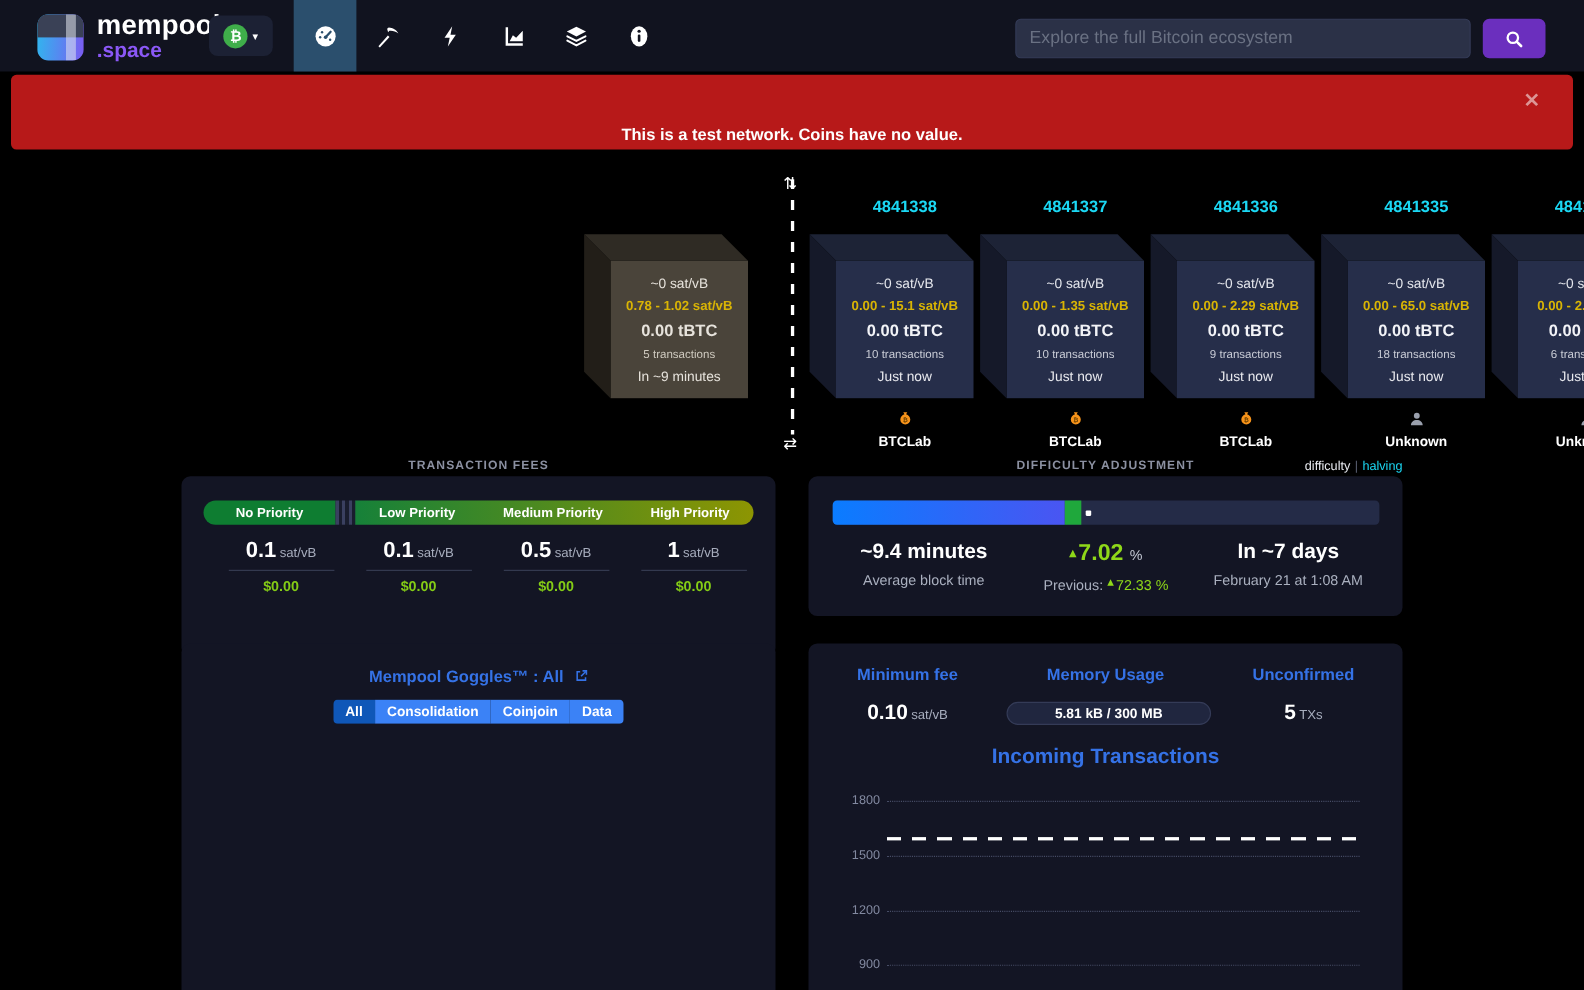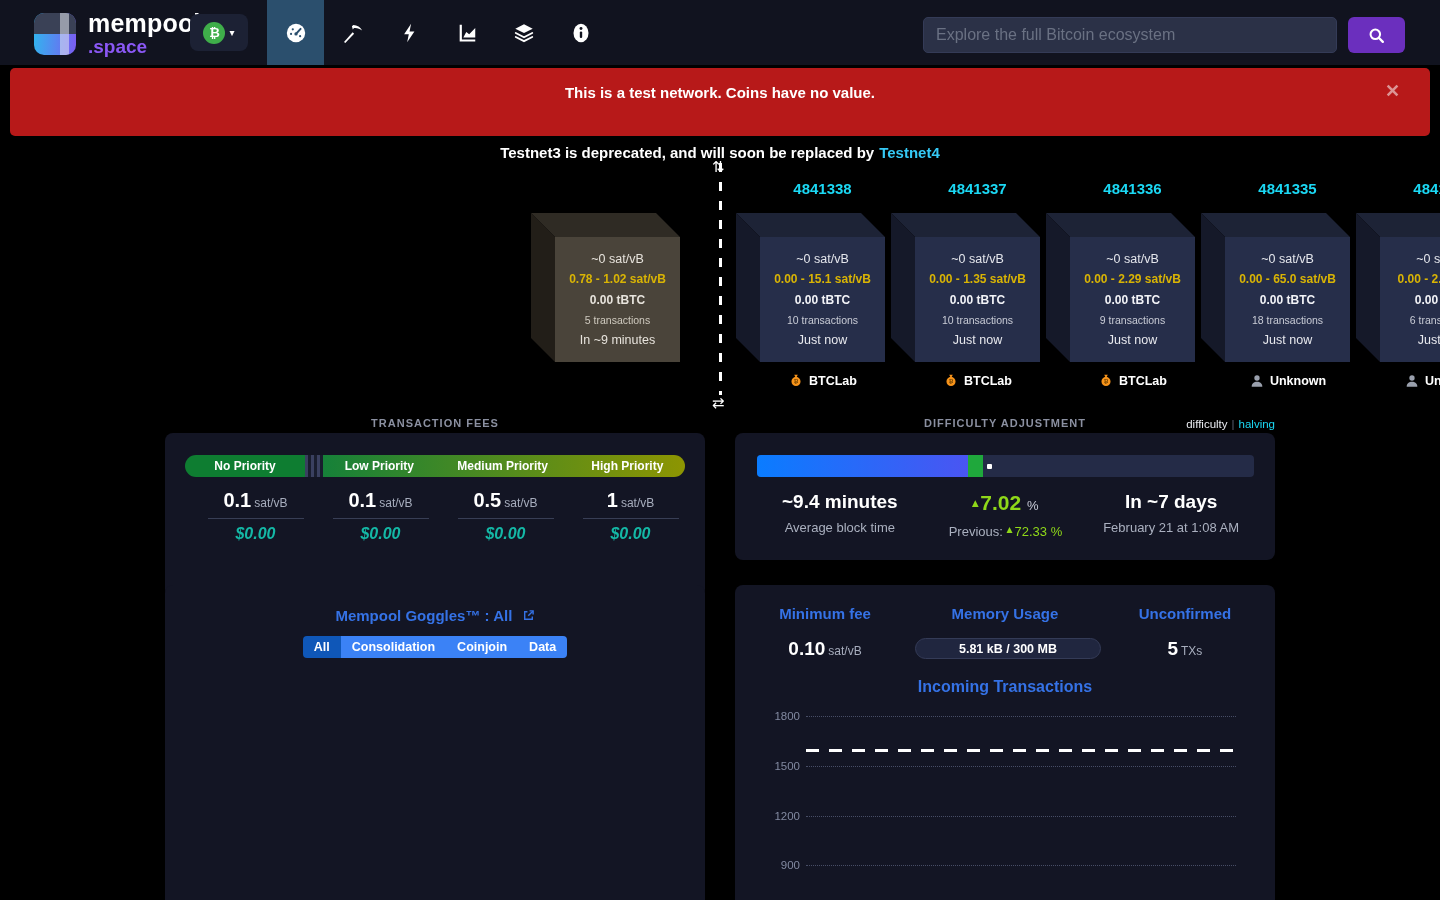--- a/index.html
+++ b/index.html
@@ -48,49 +48,49 @@
                   transform:skewY(45deg); transform-origin:right; }
   .cube .face { position:absolute; inset:0; display:flex; flex-direction:column; align-items:center; justify-content:center; text-align:center; }
   .cube-navy  { background:#262e4a; }
   .cube-navy::before { background:#1d2336; }
   .cube-navy::after  { background:#151929; }
   .cube-brown { background:#4a443a; }
   .cube-brown::before { background:#2f2b24; }
   .cube-brown::after  { background:#221e18; }
   .b-feerate { font-size:12.5px; color:#e4e6ec; margin-bottom:6px; }
   .b-range   { font-size:12px; font-weight:bold; color:#d9b404; margin-bottom:7px; }
-  .b-total   { font-size:12px; font-weight:bold; color:#f2f3f7; margin-bottom:7px; }
+  .b-total   { font-size:15px; font-weight:bold; color:#f2f3f7; margin-bottom:7px; }
   .b-txs     { font-size:10.5px; color:#c9ccd6; margin-bottom:7px; }
   .b-time    { font-size:12.5px; color:#e8e9ee; }
   .cube-brown .b-feerate, .cube-brown .b-total, .cube-brown .b-time { color:#e7e3dc; }
   .cube-brown .b-txs { color:#cfcabf; }
   .block-height { position:absolute; top:44px; width:125px; text-align:center; font-size:15px; font-weight:bold;
                   color:#1bd8f4; cursor:pointer; text-decoration:none; }
   .miner { position:absolute; top:237px; width:125px; display:flex; align-items:center; justify-content:center; gap:5px;
-           font-size:12.5px; font-weight:bold; color:#fff; cursor:pointer; }
+           font-size:12.5px; font-weight:bold; color:#fff; cursor:pointer;flex-direction:column; }
   .miner svg { width:16px; height:16px; }
   .divider-dashed { position:absolute; left:719px; top:27px; width:2.5px; height:232px;
                     background:repeating-linear-gradient(180deg,#fff 0 9px,transparent 9px 19px); }
   .divider-arrow { position:absolute; left:712px; color:#fff; font-size:15px; }
   .arrow-top { top:22px; }  .arrow-bottom { top:258px; }
   
   .panel-title { position:absolute; font-size:11px; font-weight:bold; letter-spacing:1px; color:#8b90a1; text-align:center; width:540px; }
   .card { position:absolute; width:540px; background:#131524; border-radius:8px; }
   
   .prio-bar { position:absolute; left:20px; top:22px; width:500px; height:22px; display:flex; font-size:12px; font-weight:bold; }
   .prio-no { width:120px; background:#0e7d31; border-radius:11px 0 0 11px; display:flex; align-items:center; justify-content:center; }
   .prio-gap { width:18px; background:repeating-linear-gradient(90deg,#3a4060 0 3px,#191d2e 3px 6px); }
   .prio-grad { width:362px; background:linear-gradient(90deg,#168139,#8d9502); border-radius:0 11px 11px 0;
                display:flex; align-items:center; justify-content:space-around; }
   .fee-cols { position:absolute; left:28px; top:56px; width:500px; display:flex; }
   .fee-col { width:125px; text-align:center; }
   .fee-rate { font-size:20px; font-weight:bold; color:#fff; }
   .fee-unit { font-size:12px; color:#a7adbd; font-weight:normal; margin-left:3px; }
   .fee-div { width:96px; border-bottom:1px solid #383e55; margin:6px auto 6px; }
-  .fee-usd { font-size:16px; font-weight:bold; color:#14b8a6;font-style:italic; }
+  .fee-usd { font-size:13px; font-weight:bold; color:#84cc16; }
   
   .diff-toggle { position:absolute; left:915px; top:418px; width:360px; text-align:right; font-size:11.5px; }
   .diff-toggle .t-w { color:#e8eaf0; } .diff-toggle .t-sep { color:#5a5f72; margin:0 4px; } .diff-toggle .t-c { color:#1bd8f4; cursor:pointer; }
   .diff-bar { position:absolute; left:22px; top:22px; width:497px; height:22px; background:#242b47; border-radius:4px; display:flex; align-items:center; }
   .diff-blue { height:100%; background:linear-gradient(90deg,#0a7cff,#4a55f2); border-radius:4px 0 0 4px; }
   .diff-green { height:100%; background:#1fa83c; }
   .diff-dot { width:5px; height:5px; background:#fff; border-radius:1px; margin-left:4px; }
   .diff-cols { position:absolute; left:22px; top:58px; width:497px; display:flex; }
   .diff-col { width:33.33%; text-align:center; }
   .diff-big { font-size:19px; font-weight:bold; color:#fff; }
@@ -108,22 +108,22 @@
   .gog-tab.active { background:#0f57b8; }
   
   .stat-heads, .stat-vals { position:absolute; width:100%; display:flex; }
   .stat-heads { top:20px; } .stat-vals { top:53px; }
   .stat-col { width:33.33%; text-align:center; }
   .stat-head { font-size:15px; font-weight:bold; color:#3572e6; }
   .stat-big { font-size:19px; font-weight:bold; color:#fff; }
   .stat-unit { font-size:12px; color:#a7adbd; font-weight:normal; margin-left:3px; }
   .mem-pill { display:inline-block; width:186px; height:21px; line-height:21px; background:#20263f; border:1px solid #343b57;
               border-radius:11px; font-size:12.5px; font-weight:bold; color:#fff; }
-  .incoming-title { position:absolute; top:93px; width:100%; text-align:center; font-size:16px; font-weight:bold; color:#3572e6; cursor:pointer; }
-  .chart { position:absolute; left:0; top:108px; width:592px; height:195px; }
+  .incoming-title { position:absolute; top:93px; width:100%; text-align:center; font-size:19px; font-weight:bold; color:#3572e6; cursor:pointer; }
+  .chart { position:absolute; left:0; top:120px; width:592px; height:195px; }
   .ytick { position:absolute; left:10px; width:55px; text-align:right; font-size:11.5px; color:#8289a0; }
   .gridline { position:absolute; left:71px; width:430px; border-top:1px dotted #474d66; }
   .dash-line { position:absolute; left:71px; top:56px; width:430px; height:3px;
                background:repeating-linear-gradient(90deg,#fff 0 13px,transparent 13px 23px); }
 </style>
 </head>
 <body>
 
 <div id="app">
 
@@ -188,23 +188,20 @@
         <svg viewBox="0 0 24 24">
           <circle cx="10.5" cy="10.5" r="6" stroke="#fff" stroke-width="2.6" fill="none"></circle>
           <line x1="15.2" y1="15.2" x2="20" y2="20" stroke="#fff" stroke-width="3" stroke-linecap="round"></line>
         </svg>
       </button>
     </div>
   </div>
 
   <div class="banner">
     <div class="banner-line">This is a test network. Coins have no value.</div>
-    <div class="banner-line">
-      <span>Testnet3 is deprecated, and will soon be replaced by</span><a class="banner-link">Testnet4</a>
-    </div>
     <div class="banner-close">✕</div>
   </div>
 
   <div class="blocks-area">
 
     <div class="cube cube-brown" style="left:555px">
       <div class="face">
         <div class="b-feerate">~0 sat/vB</div>
         <div class="b-range">0.78 - 1.02 sat/vB</div>
         <div class="b-total">0.00 tBTC</div>

